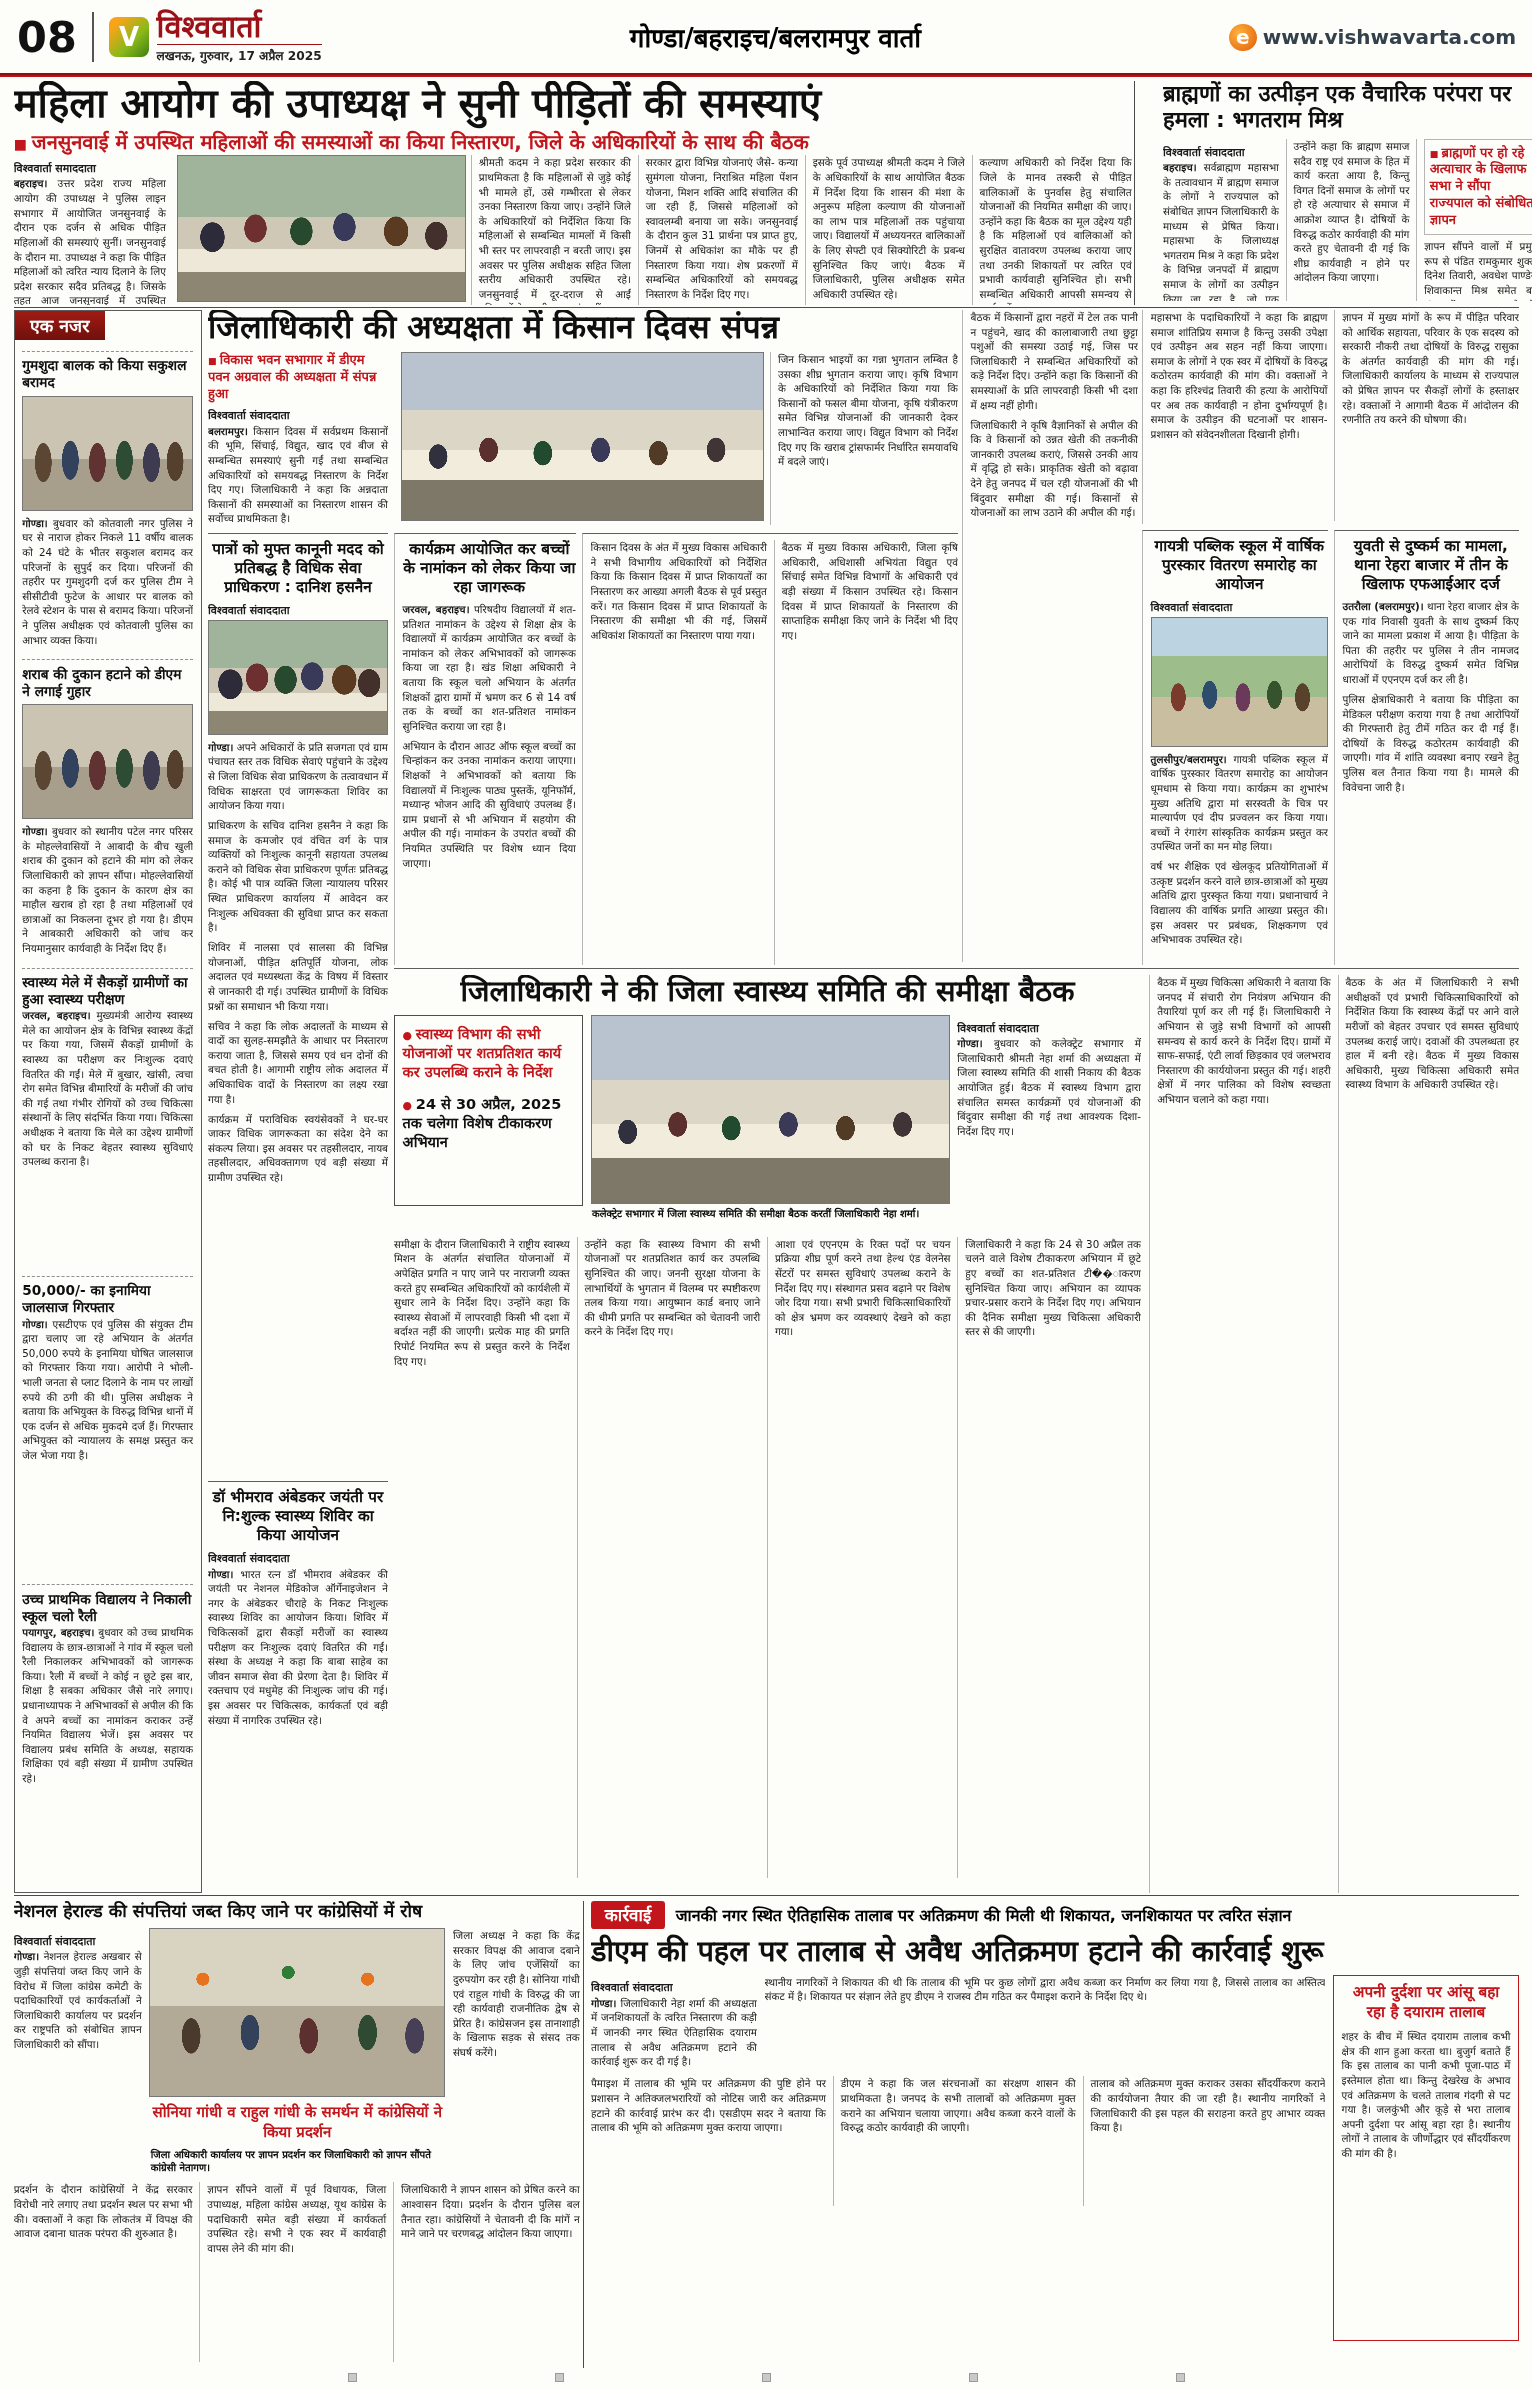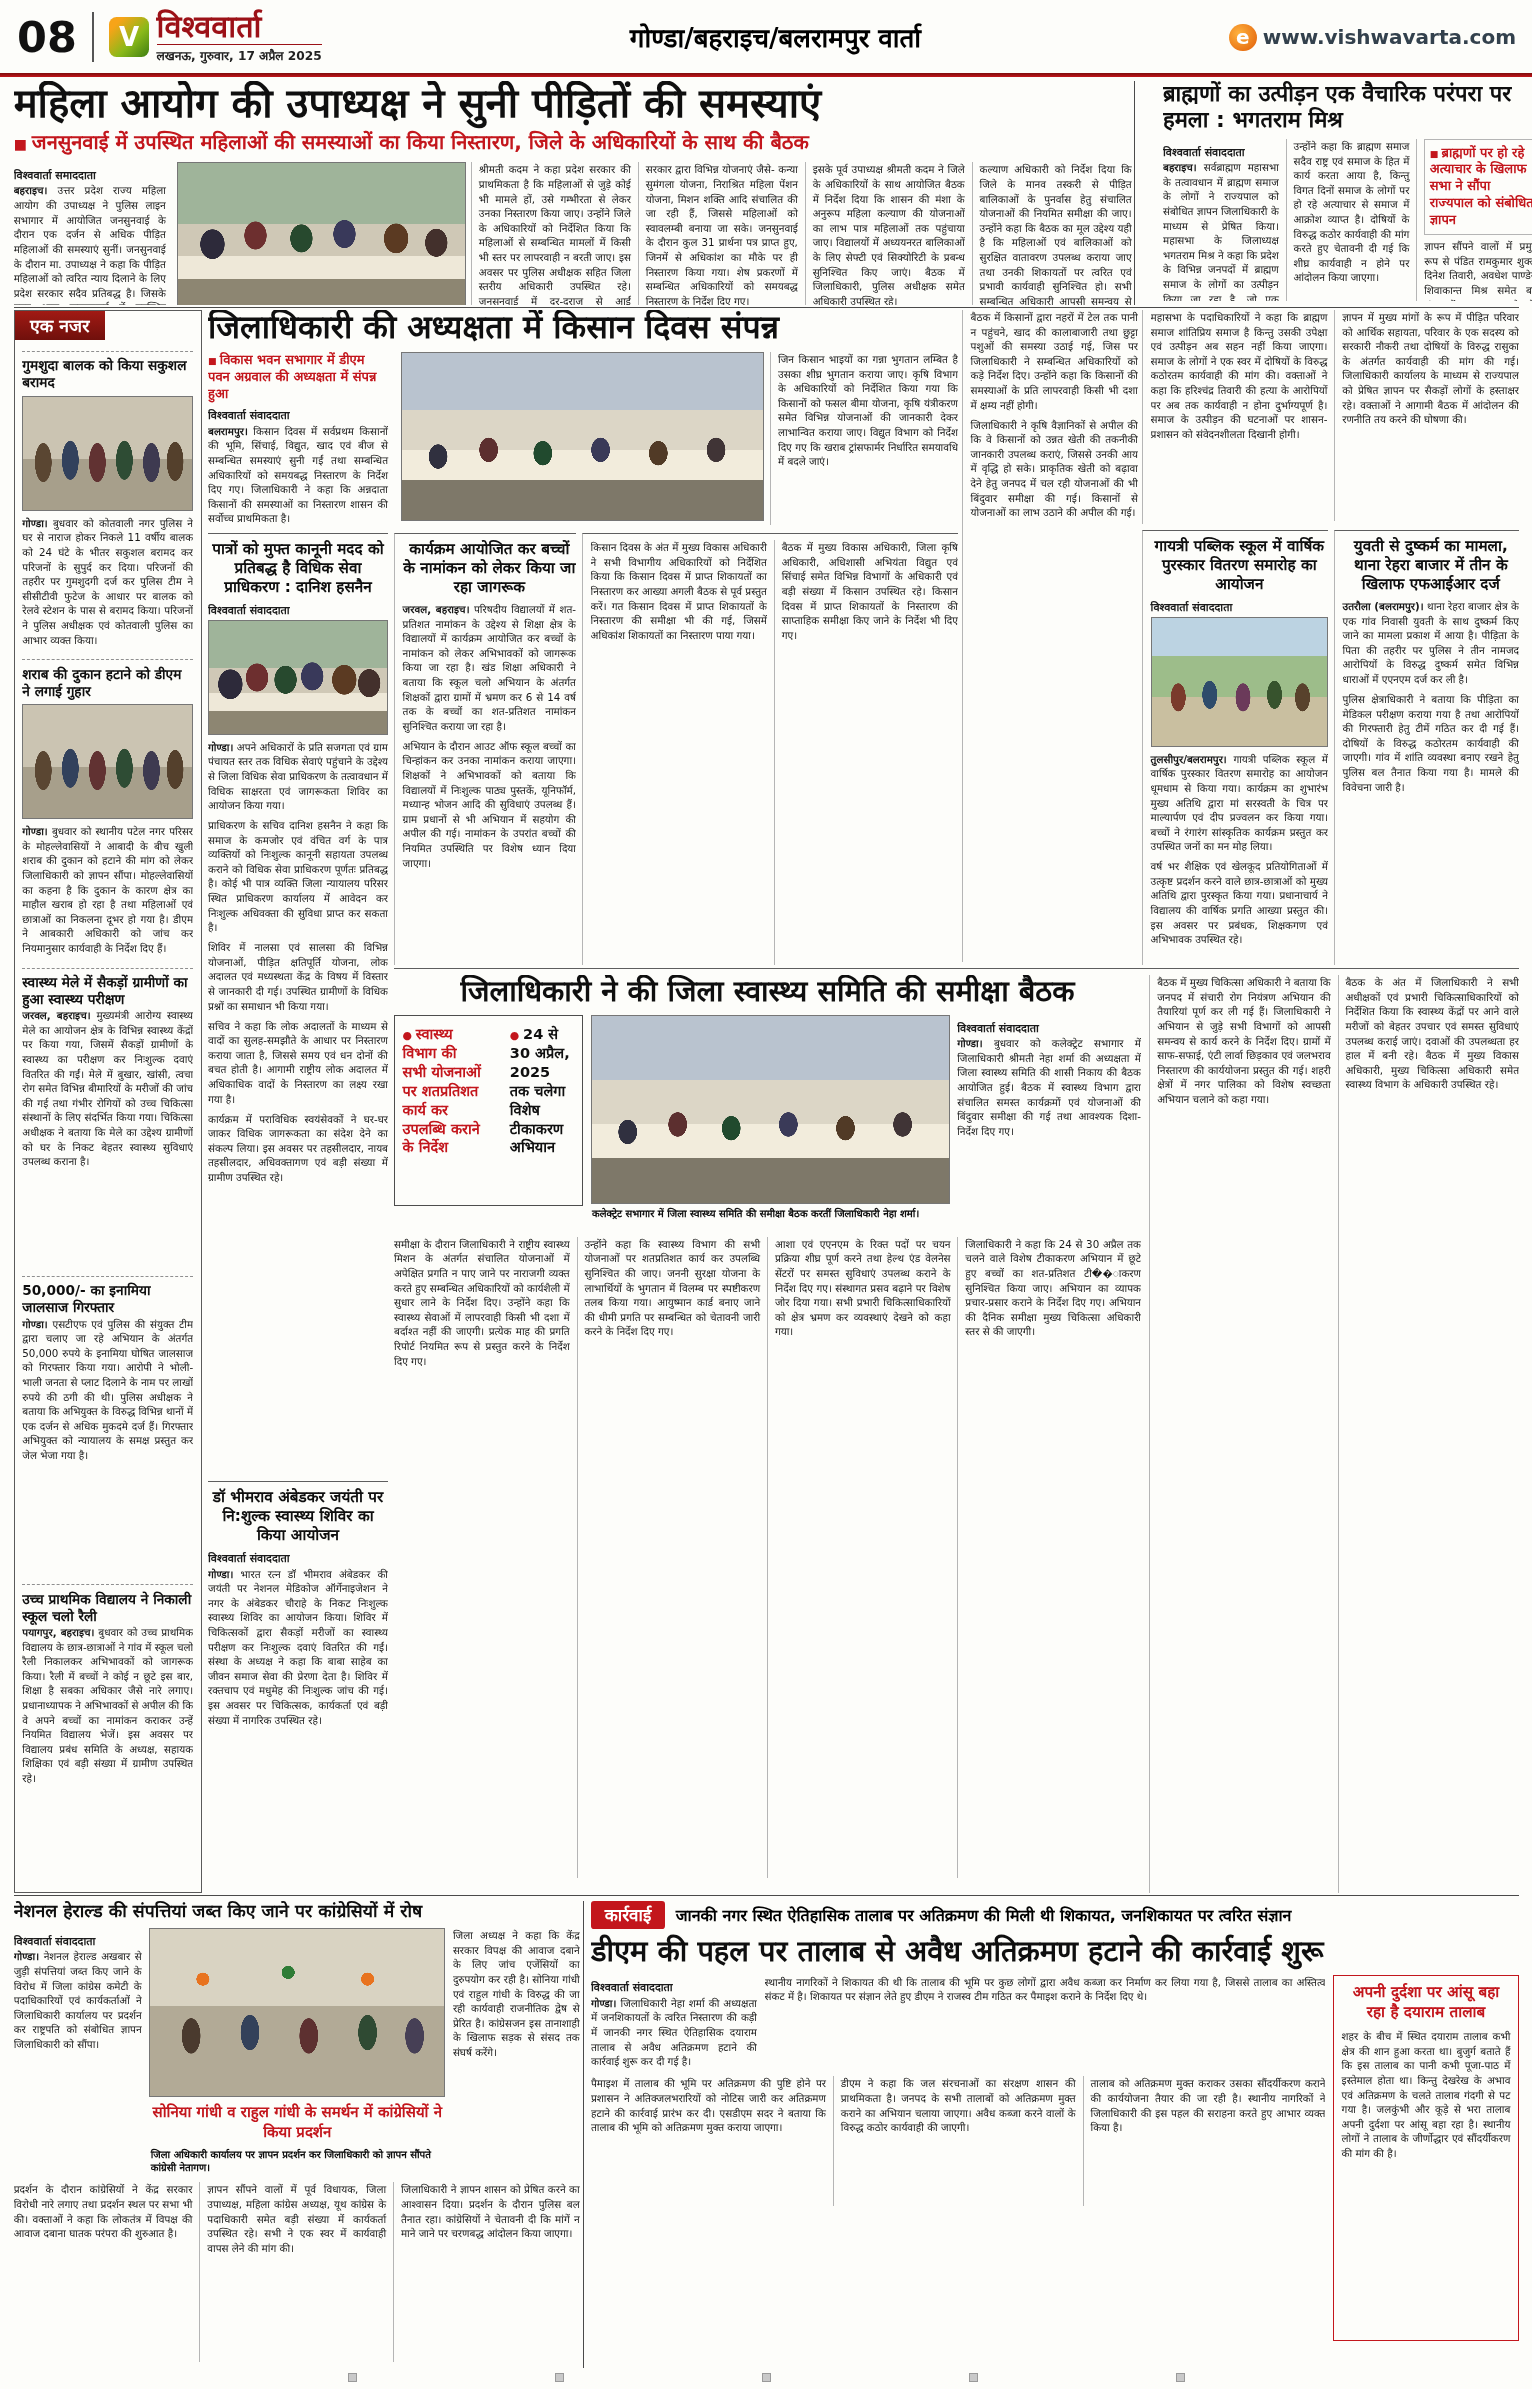--- a/index.html
+++ b/index.html
@@ -101,21 +101,21 @@
     linear-gradient(180deg,#c5d4de 0 26%,#8fa883 26% 48%,#9aa28e 48% 66%,#b7b2a0 66% 100%);}
 
   
   .sidebar{border:0.8px solid #5a5a5a;padding:7.6px 7.6px 4.6px;display:flex;flex-direction:column;}
   .en-tab{background:linear-gradient(#a11a14,#70100c);color:#fff;font-weight:700;font-size:17.6px;padding:2.3px 15.3px;width:fit-content;margin:-7.6px 0 6.1px -7.6px;}
   .brief{border-top:0.8px dashed #8f8f8f;padding-top:5.3px;margin-top:5.3px;flex:1;overflow:hidden;}
   .brief:first-of-type{border-top:none;margin-top:0;padding-top:0;}
   .brief .photo{margin:4.6px 0;}
 
   
-  .infobox{border:1.5px solid #4d4d4d;padding:9.2px 7.6px;display:flex;flex-direction:row;gap:26px;}
+  .infobox{border:1.5px solid #4d4d4d;padding:9.2px 7.6px;display:flex;flex-direction:column;gap:13px;}
   .infobox .l1{color:var(--red);font-weight:700;font-size:14.5px;line-height:1.3;}
   .infobox .l2{color:#101010;font-weight:700;font-size:14.5px;line-height:1.3;}
   .infobox .l1::before{content:"● ";font-size:.75em;}
   .infobox .l2::before{content:"● ";color:var(--red);font-size:.75em;}
   .kicker{display:flex;align-items:center;gap:10.7px;}
   .kicker-box{background:var(--red);color:#fff;font-weight:700;font-size:17px;padding:2.3px 13.7px;border-radius:3.1px;}
   .kicker-text{font-weight:700;font-size:16px;color:#000;}
   .sidebox{border:1.5px solid var(--red);padding:7.6px;overflow:hidden;}
   .sidebox-h{color:var(--red);font-weight:700;font-size:15.3px;line-height:1.3;text-align:center;margin-bottom:6.1px;}
   .redsub{color:var(--red);font-weight:700;font-size:15px;text-align:center;line-height:1.3;margin:6.1px 0 3.1px;}
@@ -141,21 +141,21 @@
     <div class="website">
       <span class="e-icon">e</span>
       <span>www.vishwavarta.com</span>
     </div>
   </header>
   <div class="abs red-rule"></div>
 
   <section class="abs clip" style="left:13.7px;top:81px;width:1118px;height:224px;">
     <div class="hl h-lead">महिला आयोग की उपाध्यक्ष ने सुनी पीड़ितों की समस्याएं</div>
     <div class="deck">जनसुनवाई में उपस्थित महिलाओं की समस्याओं का किया निस्तारण, जिले के अधिकारियों के साथ की बैठक</div>
-    <div class="cols" style="margin-top:8px;height:150px;">
+    <div class="cols" style="margin-top:1px;height:150px;">
       <div class="col">
         <div class="byline">विश्ववार्ता समाददाता</div>
         <p class="body"><b class="dl">बहराइच।</b> <span>उत्तर प्रदेश राज्य महिला आयोग की उपाध्यक्ष ने पुलिस लाइन सभागार में आयोजित जनसुनवाई के दौरान एक दर्जन से अधिक पीड़ित महिलाओं की समस्याएं सुनीं। जनसुनवाई के दौरान मा. उपाध्यक्ष ने कहा कि पीड़ित महिलाओं को त्वरित न्याय दिलाने के लिए प्रदेश सरकार सदैव प्रतिबद्ध है। जिसके तहत आज जनसुनवाई में उपस्थित महिलाओं की समस्याओं को सुनकर उनका निस्तारण किया गया है। उन्होंने कहा कि यदि किसी महिला का उत्पीड़न होता है तो वह बेझिझक आयोग को अपनी शिकायत भेज सकती है। फोन अथवा पत्र के माध्यम से भी शिकायत दर्ज कराई जा सकती है।</span></p>
       </div>
       <div class="photo ph-meet" style="width:289px;flex:0 0 289px;height:147px;margin:0 4.6px;"></div>
       <div class="col">
           <p class="body">श्रीमती कदम ने कहा प्रदेश सरकार की प्राथमिकता है कि महिलाओं से जुड़े कोई भी मामले हों, उसे गम्भीरता से लेकर उनका निस्तारण किया जाए। उन्होंने जिले के अधिकारियों को निर्देशित किया कि महिलाओं से सम्बन्धित मामलों में किसी भी स्तर पर लापरवाही न बरती जाए। इस अवसर पर पुलिस अधीक्षक सहित जिला स्तरीय अधिकारी उपस्थित रहे। जनसुनवाई में दूर-दराज से आईं महिलाओं ने अपनी समस्याएं रखीं।</p>
         </div>
       <div class="col">
           <p class="body">सरकार द्वारा विभिन्न योजनाएं जैसे- कन्या सुमंगला योजना, निराश्रित महिला पेंशन योजना, मिशन शक्ति आदि संचालित की जा रही हैं, जिससे महिलाओं को स्वावलम्बी बनाया जा सके। जनसुनवाई के दौरान कुल 31 प्रार्थना पत्र प्राप्त हुए, जिनमें से अधिकांश का मौके पर ही निस्तारण किया गया। शेष प्रकरणों में सम्बन्धित अधिकारियों को समयबद्ध निस्तारण के निर्देश दिए गए।</p>

